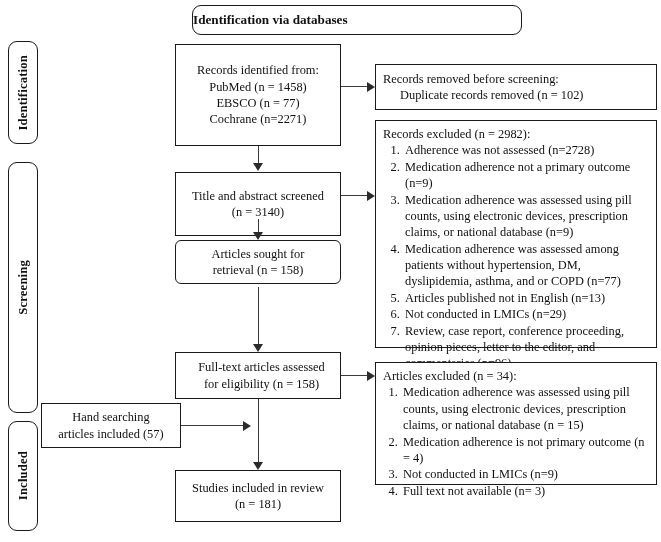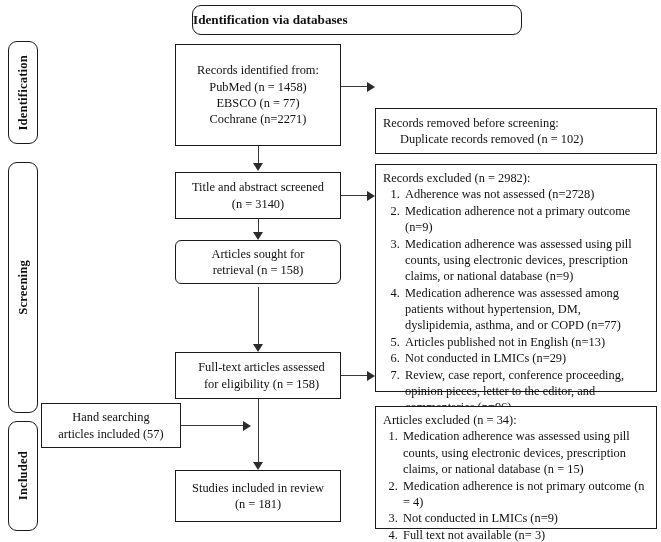--- a/index.html
+++ b/index.html
@@ -34,21 +34,20 @@
   }
   .box.center-txt {
     align-items: center;
     text-align: center;
   }
   .box.left-txt {
     align-items: flex-start;
     text-align: left;
     padding: 5px 6px 5px 7px;
     justify-content: flex-start;
-    margin-top: 44px;
   }
 
   
   .header-pill {
     position: absolute;
     box-sizing: border-box;
     border: 1.7px solid #1a1a1a;
     border-radius: 9px;
     background: #ffffff;
     display: flex;
@@ -158,21 +157,21 @@
       <li>Adherence was not assessed (n=2728)</li>
       <li>Medication adherence not a primary outcome (n=9)</li>
       <li>Medication adherence was assessed using pill counts, using electronic devices, prescription claims, or national database (n=9)</li>
       <li>Medication adherence was assessed among patients without hypertension, DM, dyslipidemia, asthma, and or COPD (n=77)</li>
       <li>Articles published not in English (n=13)</li>
       <li>Not conducted in LMICs (n=29)</li>
       <li>Review, case report, conference proceeding, opinion pieces, letter to the editor, and commentaries (n=96)</li>
     </ol>
   </div>
 
-  <div class="box center-txt" style="left:175px; top:172px; width:166px; height:47px;">
+  <div class="box center-txt" style="left:175px; top:172px; width:166px; height:64px;">
     <div>Title and abstract screened</div>
     <div>(n = 3140)</div>
   </div>
 
   <div class="box center-txt" style="left:175px; top:240px; width:166px; height:44px;border-radius:6px;">
     <div>Articles sought for</div>
     <div>retrieval (n = 158)</div>
   </div>
 
   <div class="box center-txt" style="left:175px; top:352px; width:166px; height:47px;padding-left:7px;">

